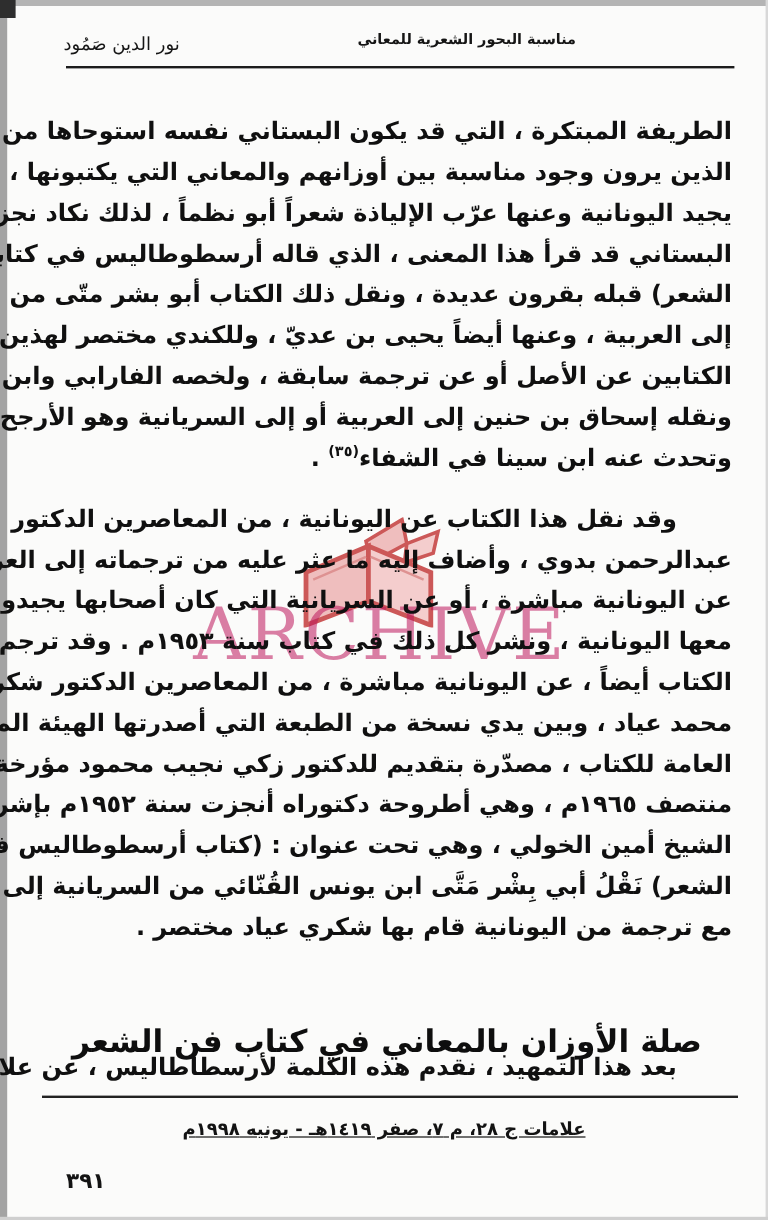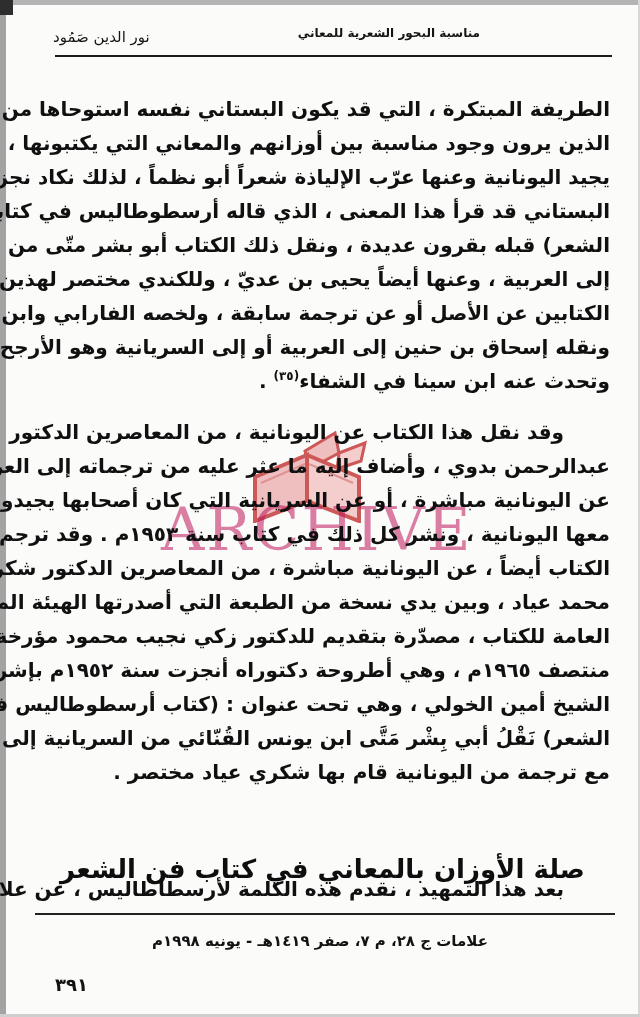--- a/index.html
+++ b/index.html
@@ -31,21 +31,21 @@
   .line.indent{padding-right:46px;}
   .line sup{font-size:12px;line-height:0;vertical-align:super;}
 
   .p1{top:92px;}
   .p2{top:415px;}
   .section-heading{position:absolute;top:806px;width:575px;text-align:center;font-weight:bold;font-size:26px;color:#0e0e0e;direction:rtl;margin-top:48px;}
   .p3{top:872px;}
 
   
   .footnote-rule{position:absolute;top:913px;left:35px;width:580px;height:2px;background:#222;}
-  .footer-line{position:absolute;top:932px;left:0;width:640px;text-align:center;direction:rtl;font-weight:bold;font-size:15px;color:#131313;}
+  .footer-line{position:absolute;top:932px;left:0;width:640px;text-align:center;direction:rtl;font-weight:bold;font-size:15px;color:#131313;text-decoration:underline;}
   .page-number{position:absolute;top:974px;left:55px;font-weight:bold;font-size:18px;color:#131313;direction:rtl;}
 </style>
 </head>
 <body>
 
 <div class="page">
 
   <div class="edge-left"></div>
   <div class="edge-top"></div>
   <div class="edge-right"></div>

